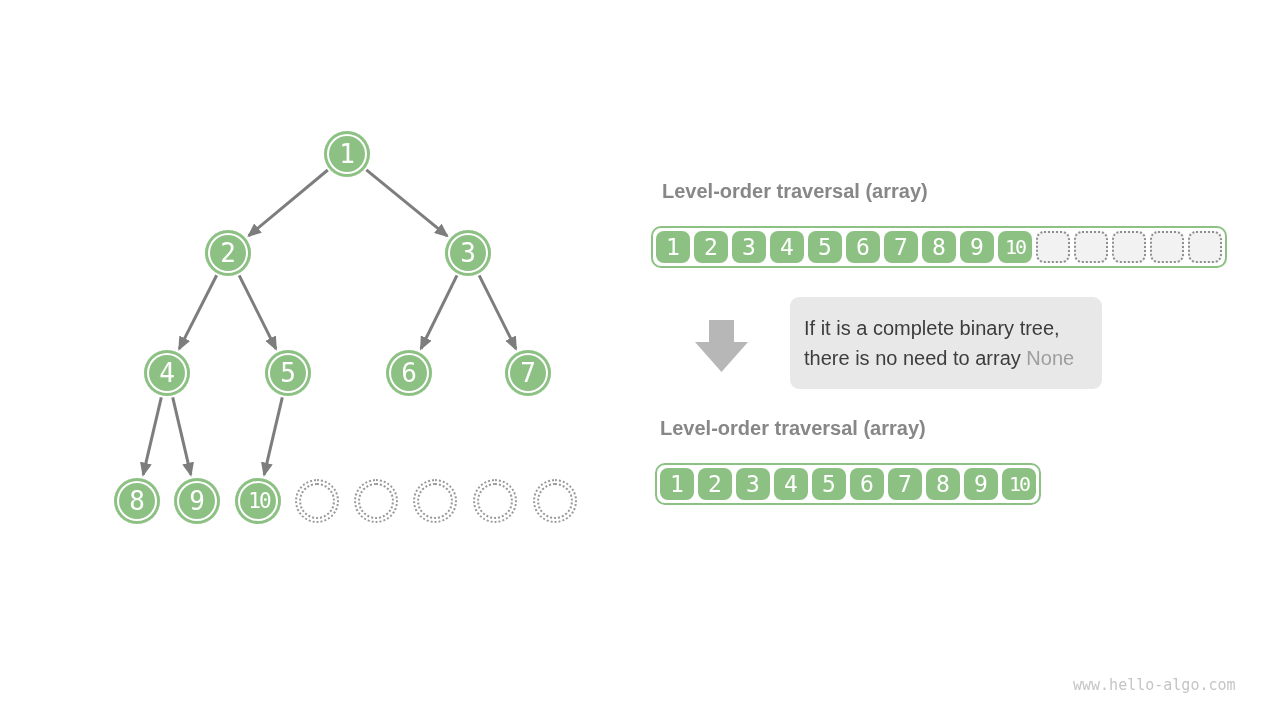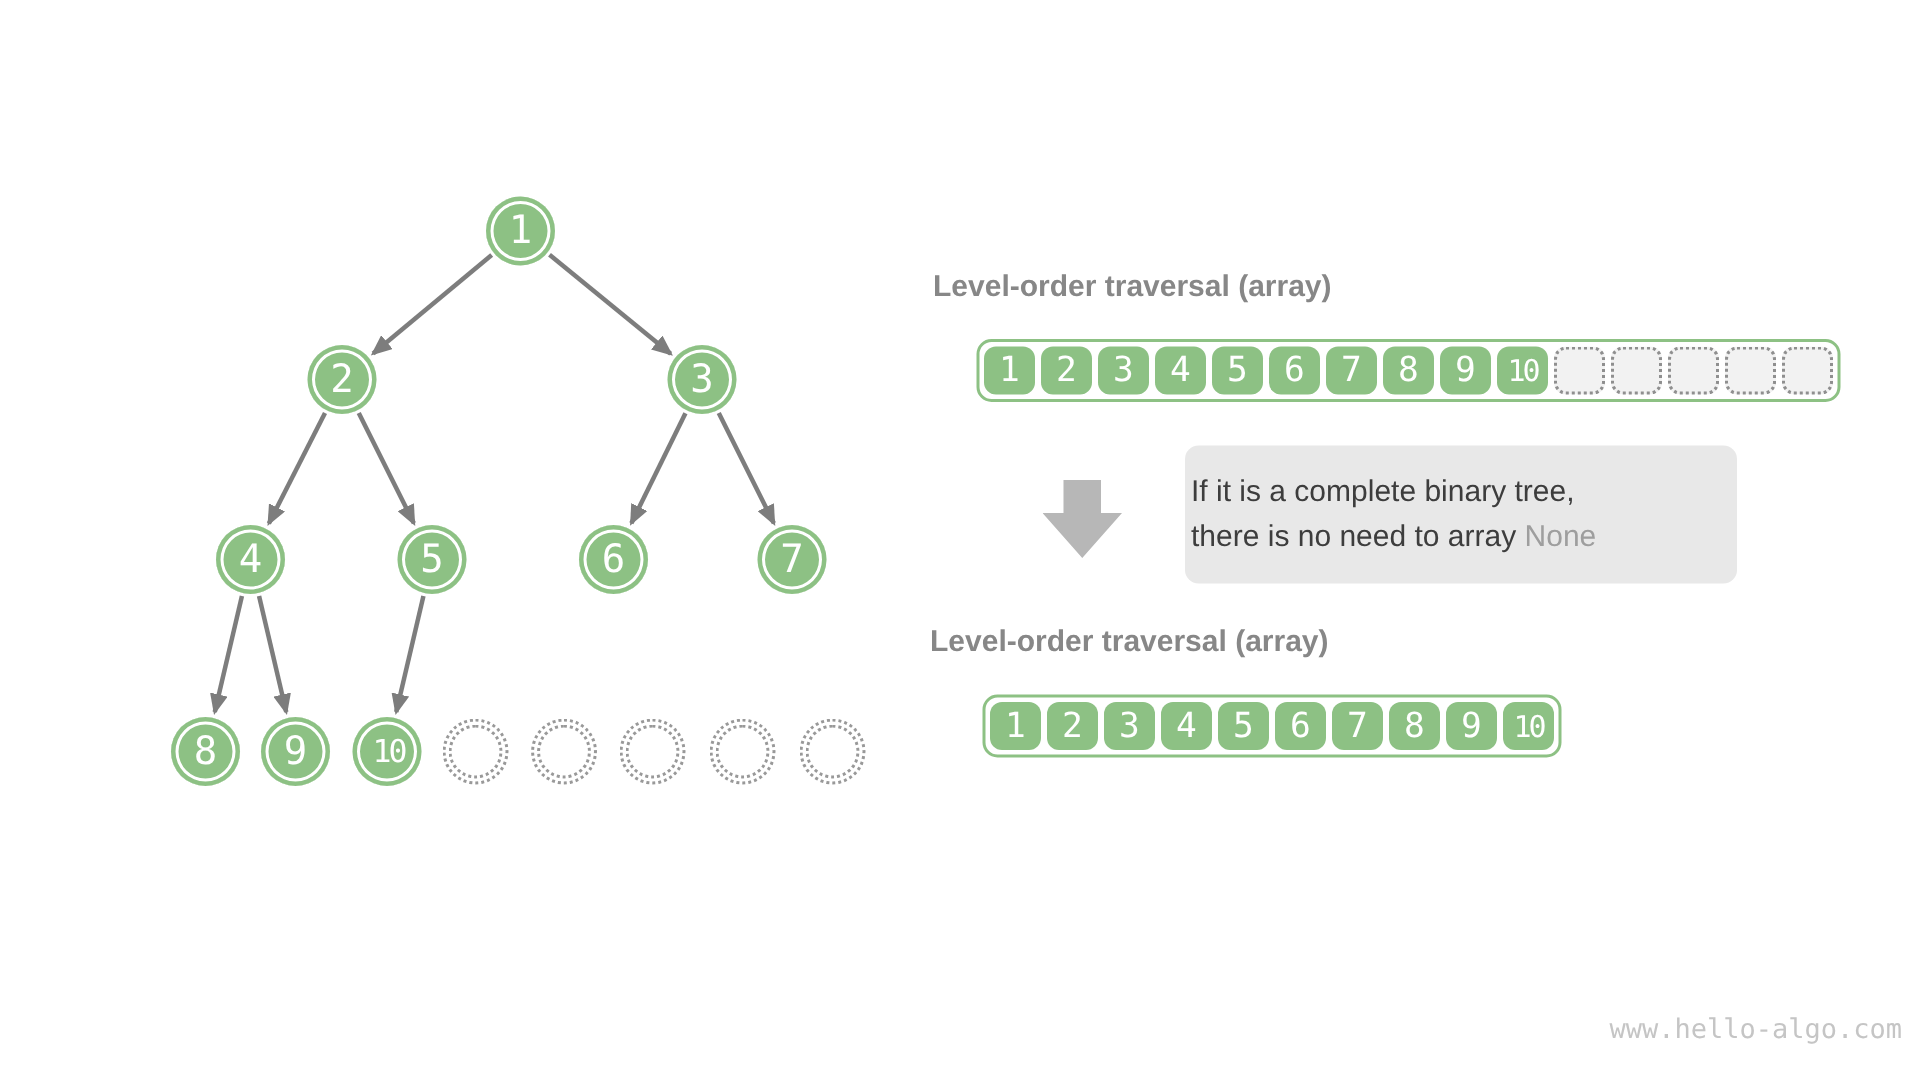--- a/index.html
+++ b/index.html
@@ -25,21 +25,21 @@
     margin-left:-22px;margin-top:-22px;border-radius:50%;
     border:2px dotted #999999;
   }
   .enode::before{
     content:"";position:absolute;inset:2px;border-radius:50%;
     border:2px dotted #999999;
   }
   
   .section-label{
     position:absolute;font-weight:bold;font-size:20px;line-height:22px;
-    color:#878787;white-space:nowrap;
+    color:#878787;white-space:nowrap;margin-left:40px;
   }
   #label-top{left:622px;top:180px;}
   #label-bottom{left:620px;top:417px;}
   .array-box{
     position:absolute;display:inline-flex;gap:4px;padding:3px;
     border:2px solid #8dc184;border-radius:10px;background:#ffffff;
   }
   #array-top{left:651px;top:226px;}
   #array-bottom{left:655px;top:463px;}
   .cell{
@@ -49,28 +49,28 @@
     display:flex;align-items:center;justify-content:center;
   }
   .cell.two{font-size:20px;letter-spacing:-2px;}
   .cell.empty{background:#f2f2f2;border:2px dotted #8f8f8f;}
   .big-arrow{
     position:absolute;left:695px;top:320px;width:53px;height:52px;
     background:#b7b7b7;
     clip-path:polygon(26.4% 0, 73.6% 0, 73.6% 42.3%, 100% 42.3%, 50% 100%, 0 42.3%, 26.4% 42.3%);
   }
   .callout{
-    position:absolute;left:790px;top:297px;width:368px;height:92px;
+    position:absolute;left:790px;top:297px;width:312px;height:92px;
     box-sizing:border-box;background:#e8e8e8;border-radius:9px;
-    padding:16px 0 0 4px;font-size:20px;line-height:30px;color:#3d3d3d;
+    padding:16px 0 0 14px;font-size:20px;line-height:30px;color:#3d3d3d;
   }
   .callout .none{font-weight:normal;color:#9e9e9e;}
   .watermark{
     position:absolute;left:1073px;top:676px;
-    font-family:"DejaVu Sans Mono",monospace;font-size:18px;color:#c5c5c5;
+    font-family:"DejaVu Sans Mono",monospace;font-size:15px;color:#c5c5c5;
     white-space:nowrap;
   }
 </style>
 </head>
 <body>
 
 <div id="tree-layer">
   <svg id="edge-svg" width="640" height="720">
     <defs>
       <marker id="arrowhead" markerUnits="userSpaceOnUse" markerWidth="14" markerHeight="12" refX="12" refY="6" orient="auto">

